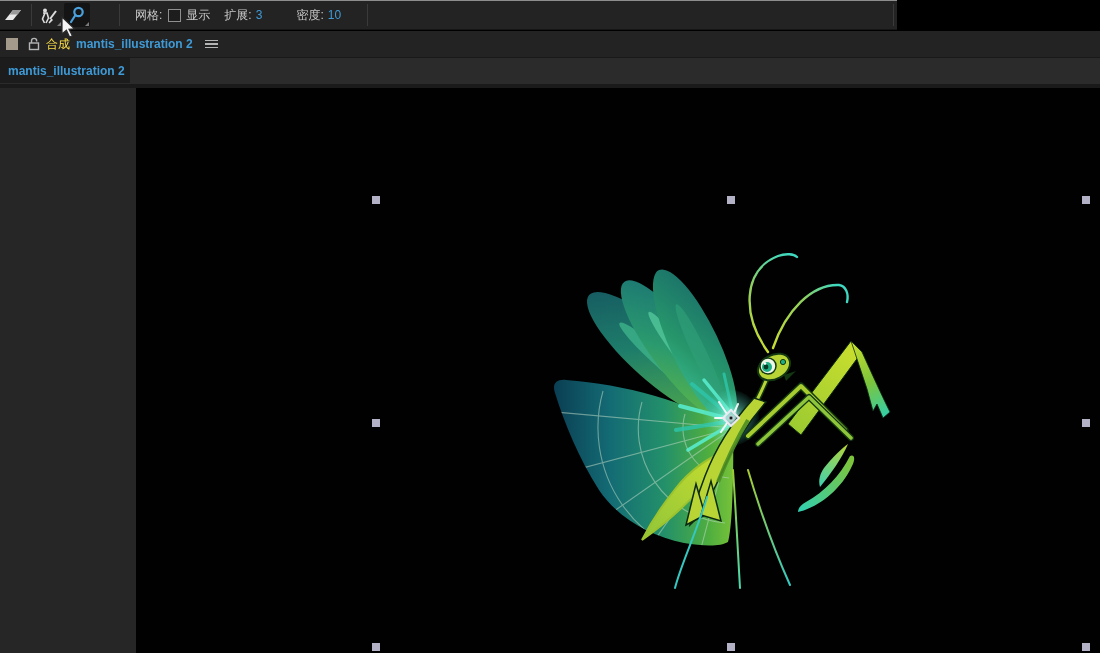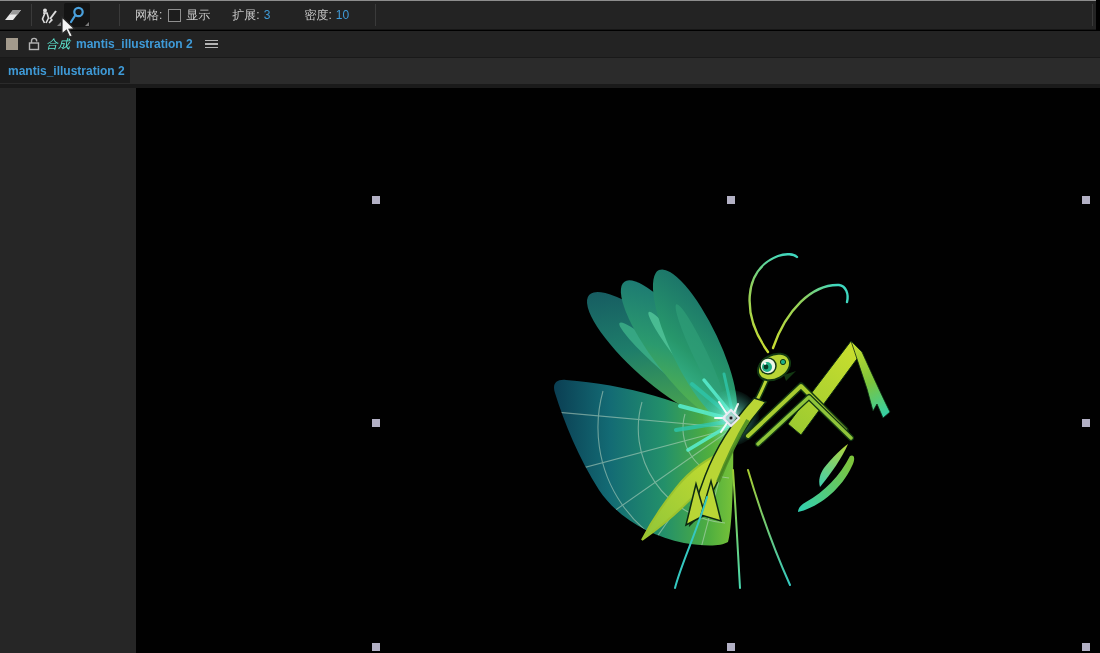--- a/index.html
+++ b/index.html
@@ -1,42 +1,42 @@
 <!DOCTYPE html>
 <html><head>
 <meta charset="utf-8">
 <style>
   * { margin:0; padding:0; box-sizing:border-box; }
   html,body { width:1100px; height:653px; overflow:hidden; background:#000; }
   body { font-family:"Liberation Sans","DejaVu Sans",sans-serif; font-size:12px; color:#cfcfcf; position:relative; }
 
   
   .toolbar {
-    position:absolute; left:0; top:0; width:1096px; height:30px;
+    position:absolute; left:0; top:0; width:897px; height:30px;
     background:#232323; border-top:1px solid #8d8d8d; border-bottom:1px solid #161616;
     display:flex; align-items:center;
   }
   .toolbtn { width:26px; height:24px; margin:0 1px; display:flex; align-items:center; justify-content:center; position:relative; border-radius:2px; }
   .toolbtn.selected { background:#141414; }
   .subtool-corner { position:absolute; right:1px; bottom:1px; width:0; height:0; border-left:4px solid transparent; border-bottom:4px solid #7a7a7a; }
   .vsep { width:1px; height:22px; background:#3a3a3a; margin:0 3px; }
   .opt-group { display:flex; align-items:center; white-space:nowrap; }
   .opt-label { color:#c8c8c8; }
   .opt-value { color:#3f9bd8; margin-left:4px; }
   .checkbox { width:13px; height:13px; border:1px solid #8f8f8f; background:#1d1d1d; margin:0 5px 0 6px; }
   .spacer { flex:1; }
 
   
   .comp-row {
     position:absolute; left:0; top:31px; width:1100px; height:27px;
     background:#232323; border-bottom:1px solid #191919;
     display:flex; align-items:center;
   }
   .swatch { width:12px; height:12px; background:#a39a8c; margin:0 10px 0 6px; }
-  .comp-type { color:#5eead4; margin-left:6px;font-style:italic; }
+  .comp-type { color:#fde047; margin-left:6px; }
   .comp-name { color:#3f9bd8; margin-left:6px; font-weight:bold; }
   .panel-menu { margin-left:12px; width:13px; display:flex; flex-direction:column; gap:2px; }
   .panel-menu span { display:block; height:1.5px; background:#b5b5b5; }
 
   
   .tab-row { position:absolute; left:0; top:58px; width:1100px; height:26px; background:#2b2b2b; }
   .viewer-tab {
     position:absolute; left:0; top:0; height:25px; width:130px;
     background:#1c1c1c; color:#3f9bd8; font-weight:bold;
     display:flex; align-items:center; padding-left:8px;
@@ -83,21 +83,21 @@
     </svg>
     <div class="subtool-corner"></div>
   </div>
   <div class="vsep" style="margin-left:28px"></div>
 
   <div class="opt-group" style="margin-left:12px">
     <span class="opt-label">网格:</span>
     <span class="checkbox"></span>
     <span class="opt-label">显示</span>
   </div>
-  <div class="opt-group" style="margin-left:22px">
+  <div class="opt-group" style="margin-left:14px">
     <span class="opt-label">扩展:</span>
     <span class="opt-value">3</span>
   </div>
   <div class="opt-group" style="margin-left:34px">
     <span class="opt-label">密度:</span>
     <span class="opt-value">10</span>
   </div>
   <div class="vsep" style="margin-left:26px"></div>
   <div class="spacer"></div>
   <div class="vsep"></div>

